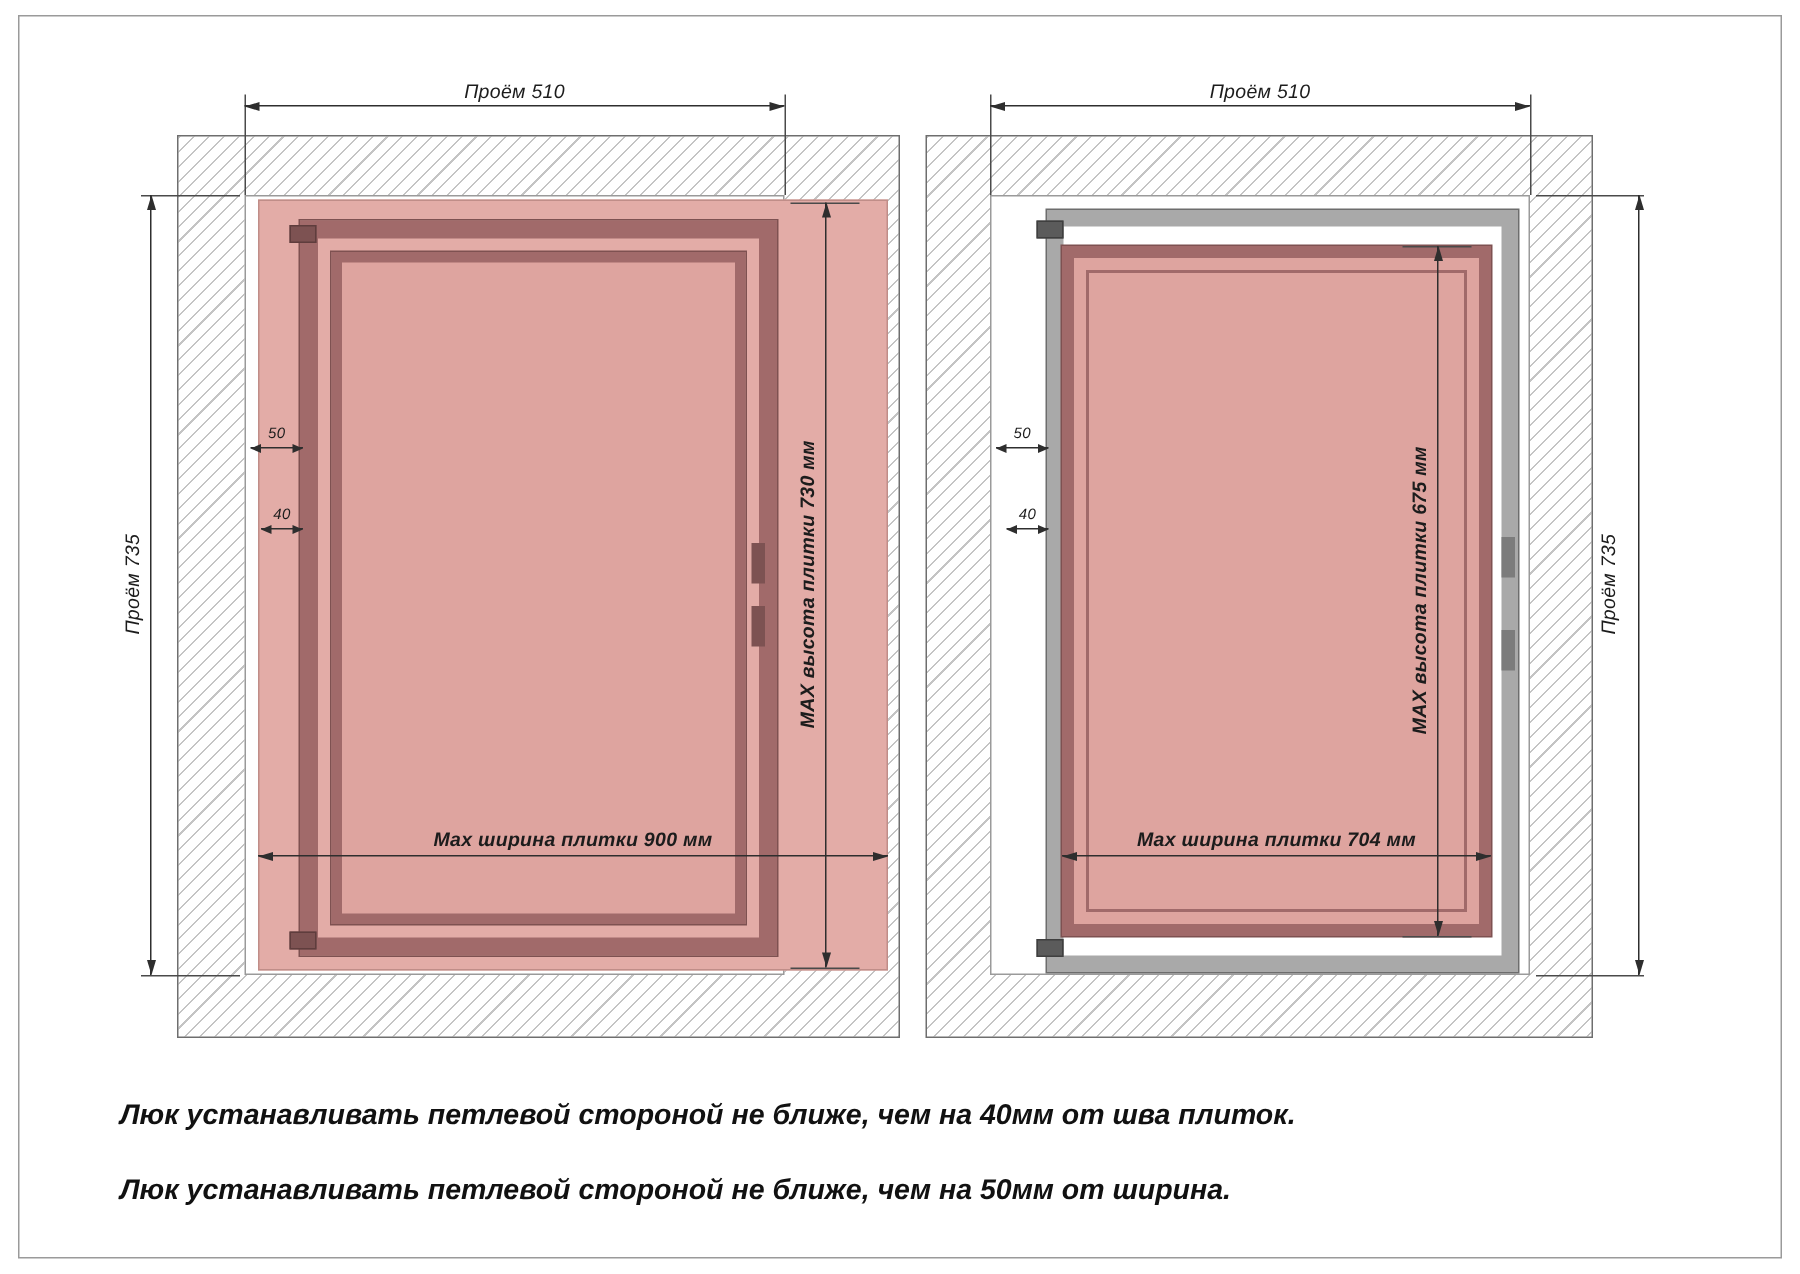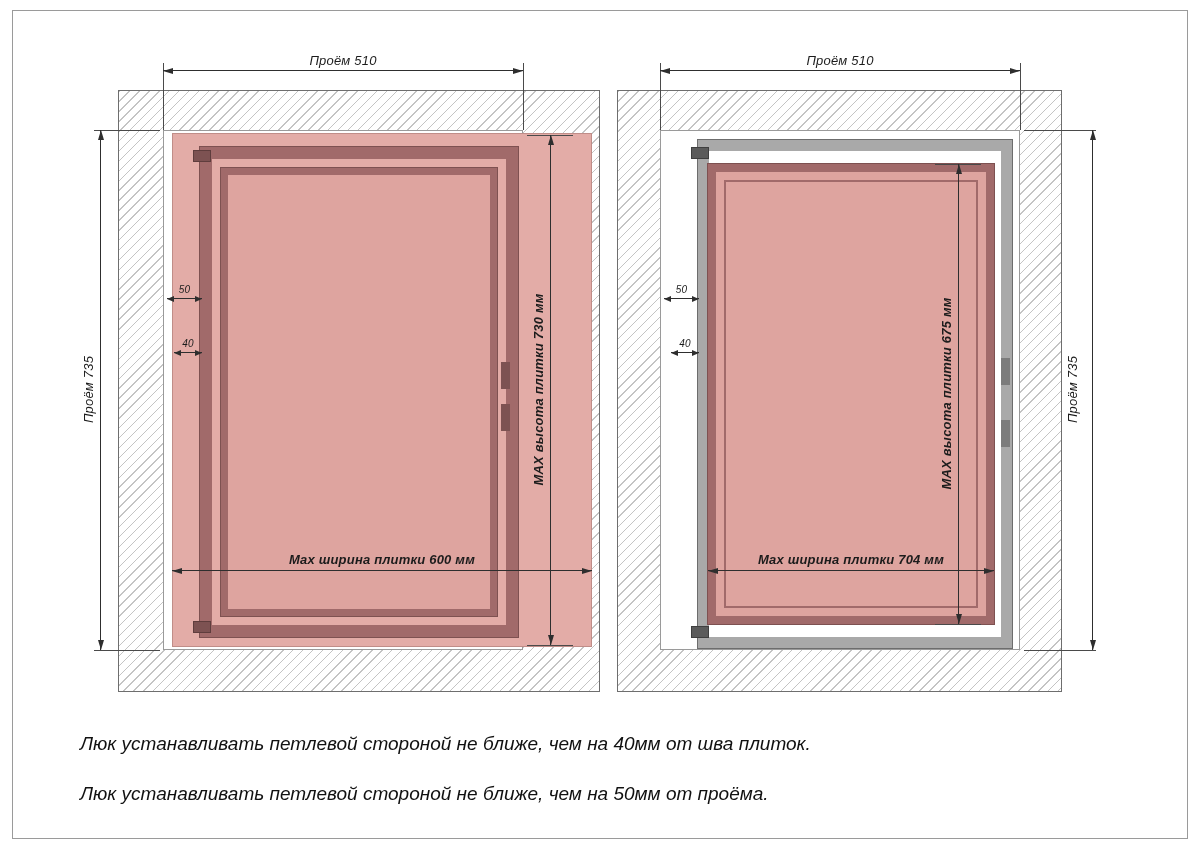--- a/index.html
+++ b/index.html
@@ -41,21 +41,21 @@
 
   .ext-v { position:absolute; width:0; border-left:1px solid #4a4a4a; }
   .ext-h { position:absolute; height:0; border-top:1px solid #4a4a4a; }
 
   
   .lbl { position:absolute; font-style:italic; font-size:13px; color:#1c1c1c; text-align:center; white-space:nowrap; letter-spacing:0.2px; }
   .lbl.b { font-weight:700; }
   .lbl.s { font-size:10px; }
   .rot { transform:rotate(-90deg); }
 
-  .note { position:absolute; font-style:italic; font-size:19px; color:#111; white-space:nowrap; }
+  .note { position:absolute; font-style:italic; font-size:19px; color:#111; white-space:nowrap;font-weight:bold; }
 </style>
 </head>
 <body>
 
 <div class="stage">
   <div class="sheet-border"></div>
 
   <div>
     <div class="wall" style="left:118px; top:90px; width:482px; height:602px;"></div>
     <div class="opening" style="left:163px; top:130px; width:360px; height:520px;"></div>
@@ -81,21 +81,21 @@
     <div class="lbl s" style="left:167px; top:284px; width:35px;">50</div>
     <div class="dim-h sm" style="left:174px; top:352px; width:28px;"></div>
     <div class="lbl s" style="left:174px; top:338px; width:28px;">40</div>
 
     <div class="ext-h" style="left:527px; top:135px; width:46px;"></div>
     <div class="ext-h" style="left:527px; top:645px; width:46px;"></div>
     <div class="dim-v" style="left:550px; top:135px; height:510px;"></div>
     <div class="lbl b rot" style="left:428px; top:382px; width:220px;">MAX высота плитки 730 мм</div>
 
     <div class="dim-h" style="left:172px; top:570px; width:420px;"></div>
-    <div class="lbl b" style="left:232px; top:552px; width:300px;">Max ширина плитки 600 мм</div>
+    <div class="lbl b" style="left:232px; top:552px; width:300px;">Max ширина плитки 900 мм</div>
   </div>
 
   <div>
     <div class="wall" style="left:617px; top:90px; width:445px; height:602px;"></div>
     <div class="opening" style="left:660px; top:130px; width:360px; height:520px;"></div>
     <div class="frame-gray" style="left:698px; top:140px; width:314px; height:508px;"></div>
     <div class="tile-right" style="left:708px; top:164px; width:286px; height:460px;"></div>
     <div class="inner-line" style="left:724px; top:180px; width:254px; height:428px;"></div>
     <div class="hinge-gray" style="left:691px; top:147px; width:18px; height:12px;"></div>
     <div class="hinge-gray" style="left:691px; top:626px; width:18px; height:12px;"></div>
@@ -120,14 +120,14 @@
     <div class="ext-h" style="left:935px; top:164px; width:46px;"></div>
     <div class="ext-h" style="left:935px; top:624px; width:46px;"></div>
     <div class="dim-v" style="left:958px; top:164px; height:460px;"></div>
     <div class="lbl b rot" style="left:836px; top:386px; width:220px;">MAX высота плитки 675 мм</div>
 
     <div class="dim-h" style="left:708px; top:570px; width:286px;"></div>
     <div class="lbl b" style="left:701px; top:552px; width:300px;">Max ширина плитки 704 мм</div>
   </div>
 
   <div class="note" style="left:80px; top:733px;">Люк устанавливать петлевой стороной не ближе, чем на 40мм от шва плиток.</div>
-  <div class="note" style="left:80px; top:783px;">Люк устанавливать петлевой стороной не ближе, чем на 50мм от проёма.</div>
+  <div class="note" style="left:80px; top:783px;">Люк устанавливать петлевой стороной не ближе, чем на 50мм от ширина.</div>
 </div>
 
 </body></html>

